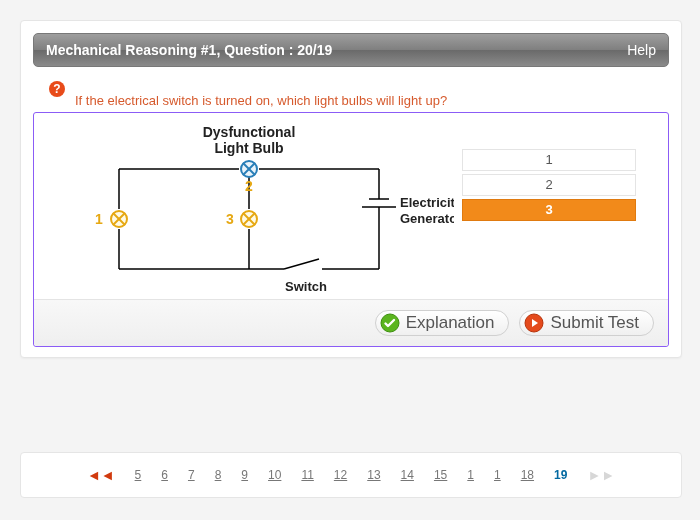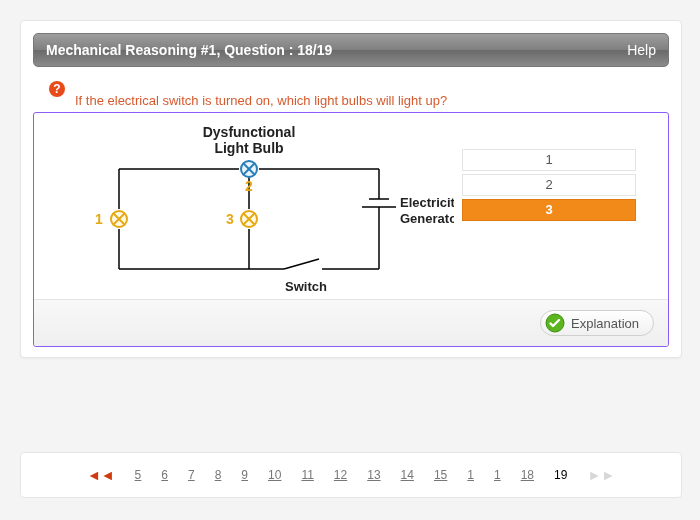--- a/index.html
+++ b/index.html
@@ -120,21 +120,21 @@
   }
   .pillbtn {
     display: inline-flex;
     align-items: center;
     gap: 6px;
     border: 1px solid #d0d0d0;
     border-radius: 14px;
     padding: 2px 14px 2px 4px;
     background: linear-gradient(#ffffff, #f0f0f0);
     color: #555;
-    font-size: 13px;
+    font-size: 17px;
     cursor: pointer;
     height: 26px;
     box-sizing: border-box;
   }
   .bicon {
     width: 20px; height: 20px;
     display: inline-block;
   }
   
   .pager {
@@ -151,40 +151,40 @@
     justify-content: center;
     gap: 20px;
     font-size: 12px;
   }
   .pager a.pg {
     color: #777;
     text-decoration: underline;
     cursor: pointer;
   }
   .pager .cur {
-    color: #000000;
-    font-weight: normal;
+    color: #0369a1;
+    font-weight: bold;
     text-decoration: none;
     text-align: right;
   }
   .pager .arrow {
     font-size: 14px;
     cursor: pointer;
     user-select: none;
   }
   .pager .arrow.prev { color: #d13a0e; }
   .pager .arrow.next { color: #d7d7d7; }
 </style>
 </head>
 <body>
 
 <div class="card">
 
   <div class="hdr">
-    <span>Mechanical Reasoning #1, Question : 18/19</span>
+    <span>Mechanical Reasoning #1, Question : 20/19</span>
     <span class="help">Help</span>
   </div>
 
   <div class="qrow">
     <span class="qicon">?</span>
     <span class="qtext">If the electrical switch is turned on, which light bulbs will light up?</span>
   </div>
 
   <div class="content">
     <div class="content-body">
@@ -252,20 +252,29 @@
 
     <div class="btnbar">
       <div class="pillbtn">
         <span class="bicon">
           <svg width="20" height="20" viewBox="0 0 20 20">
             <circle cx="10" cy="10" r="9" fill="#5bb51f" stroke="#3e8f10"></circle>
             <path d="M5.5 10.5 l2.5 2.5 l6 -6" stroke="#fff" stroke-width="2.4" fill="none" stroke-linecap="round" stroke-linejoin="round"></path>
           </svg>
         </span>
         <span>Explanation</span>
+      </div>
+      <div class="pillbtn">
+        <span class="bicon">
+          <svg width="20" height="20" viewBox="0 0 20 20">
+            <circle cx="10" cy="10" r="9" fill="#e44a1c" stroke="#b8330b"></circle>
+            <path d="M8 6 l6 4 l-6 4 z" fill="#fff"></path>
+          </svg>
+        </span>
+        <span>Submit Test</span>
       </div>
     </div>
   </div>
 
 </div>
 
 <div class="pager">
   <span class="arrow prev">◄◄</span>
   <a class="pg">5</a>
   <a class="pg">6</a>

